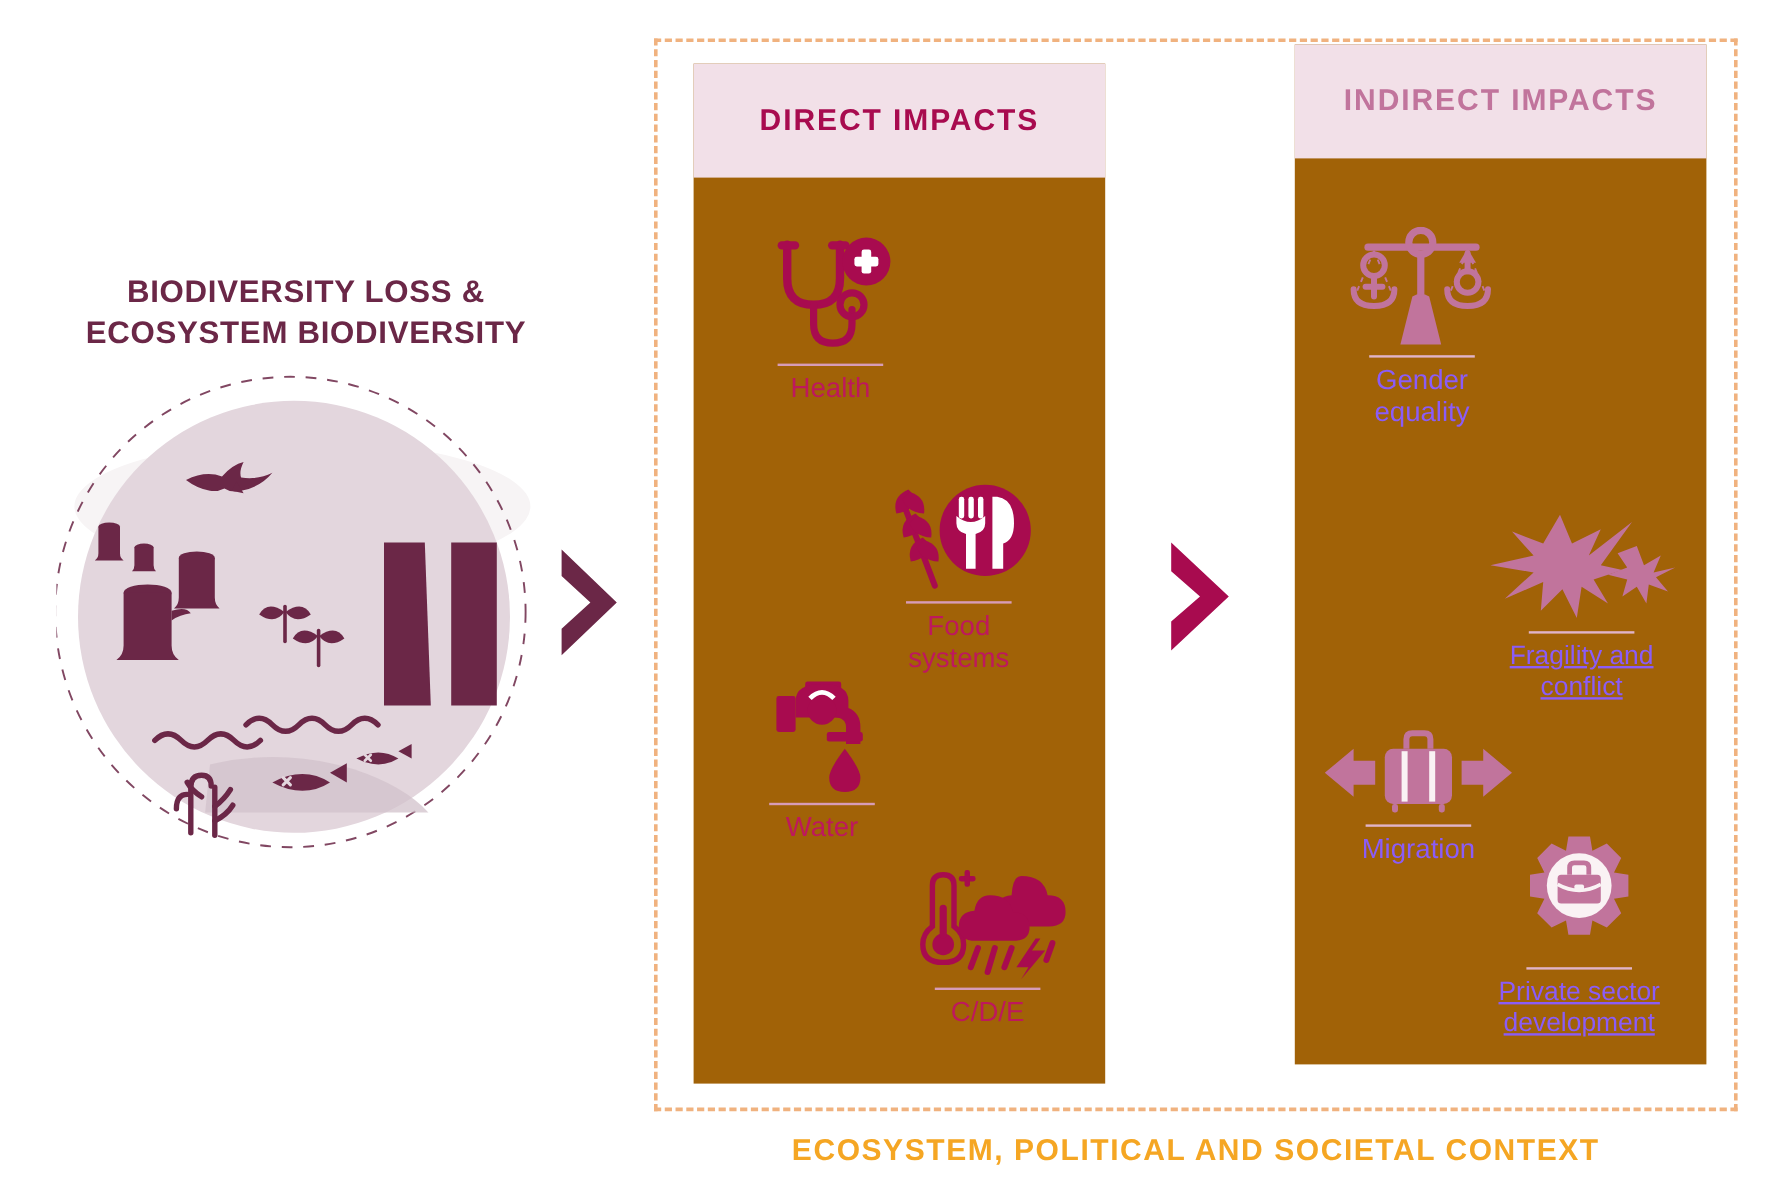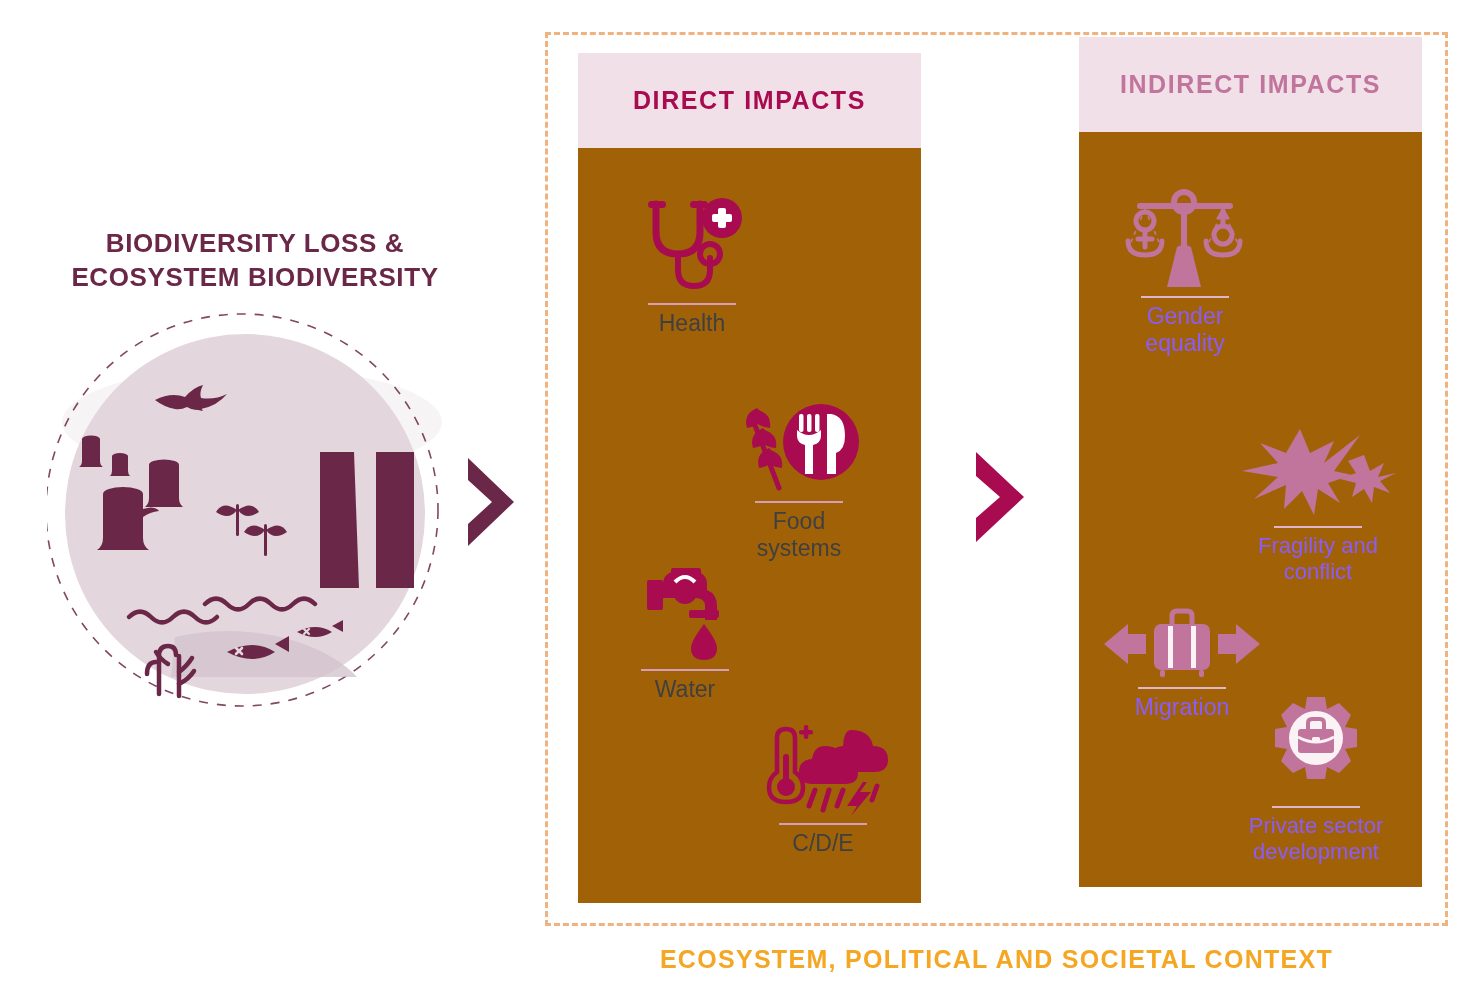--- a/index.html
+++ b/index.html
@@ -103,36 +103,36 @@
     width: 88px;
     height: 2px;
     margin: 7px auto 5px auto;
   }
   .impact-label {
     font-size: 23px;
     line-height: 1.17;
     white-space: pre-line;
   }
   .direct .impact-rule { background: #d79cb7; }
-  .direct .impact-label { color: #404040; }
+  .direct .impact-label { color: #be185d; }
   .indirect .impact-rule { background: #e0b4c9; }
   .indirect .impact-label { color: #8b5cf6; }
 
   
   #item-health     { left: 592px;  top: 192px; }
   #item-food       { left: 699px;  top: 390px; }
   #item-water      { left: 585px;  top: 558px; }
   #item-cde        { left: 723px;  top: 712px; }
   #item-gender     { left: 1085px; top: 185px; }
   #item-fragility  { left: 1218px; top: 415px; }
   #item-migration  { left: 1082px; top: 576px; }
   #item-private    { left: 1216px; top: 695px; }
 
   #item-fragility .impact-label,
-  #item-private .impact-label { font-size: 22px; }
+  #item-private .impact-label { font-size: 22px; text-decoration: underline; }
 
   
   #context-caption {
     position: absolute;
     left: 545px;
     top: 945px;
     width: 903px;
     text-align: center;
     color: #f5a623;
     font-size: 25px;

